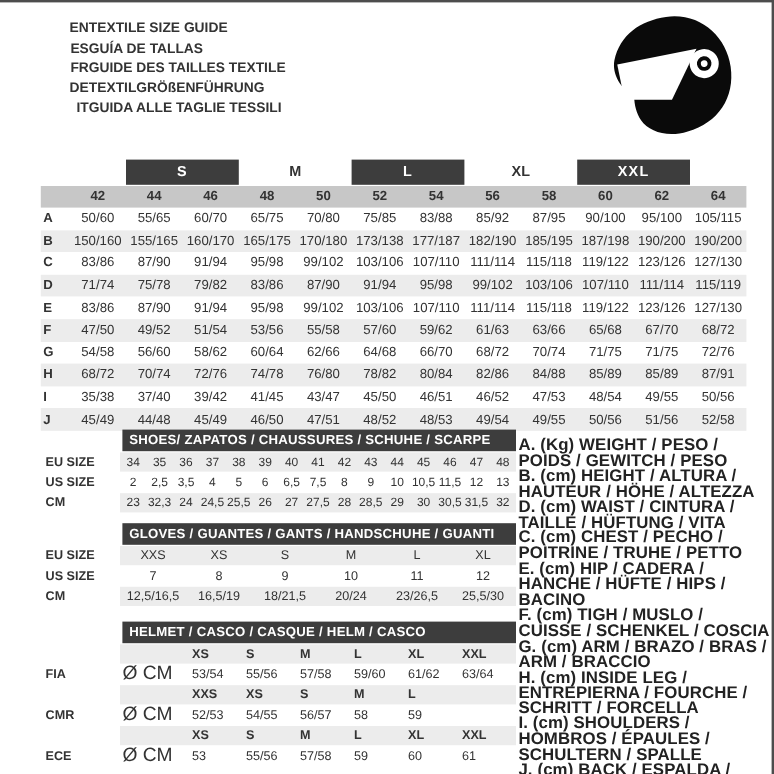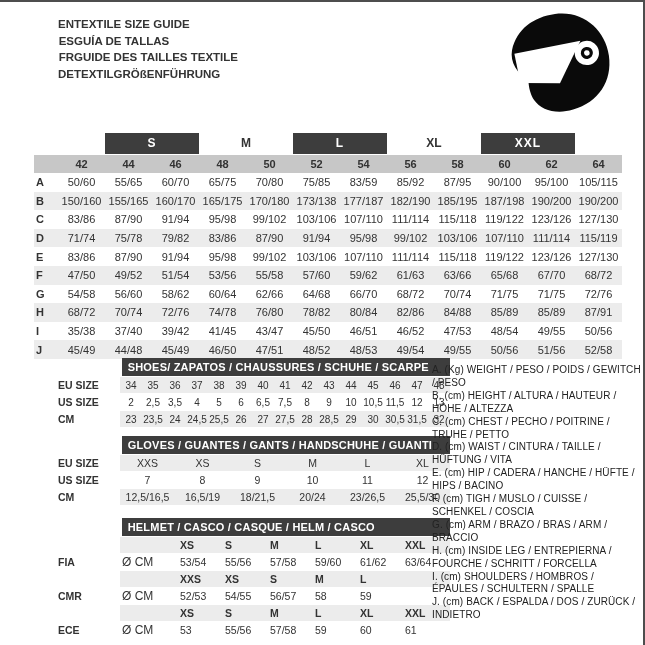--- a/index.html
+++ b/index.html
@@ -27,36 +27,36 @@
   .mt-row.numbers { background:#c7c7c7; height:18px; font-weight:bold; }
   .mt-row.stripe { background:#ececec; }
   .mt-label { width:24px; padding-left:2px; font-weight:bold; font-size:11px; box-sizing:border-box; }
   .mt-cell { width:47px; text-align:center; font-size:11px; white-space:nowrap; }
   .group-spacer-l { width:71px; }
   .group-spacer-r { width:47px; }
   .group-cell { width:94px; text-align:center; font-weight:bold; font-size:12px; line-height:21px; height:21px; }
   .group-dark { background:#3d3d3d; color:#fff; letter-spacing:1px; }
 
   
-  .blocks { position:absolute; left:38px; top:358px; width:392px;margin-left:20px; }
+  .blocks { position:absolute; left:38px; top:358px; width:392px; }
   .blk-row { display:flex; align-items:center; margin-bottom:1px; }
   .blk-label { width:64px; font-weight:bold; font-size:10.5px; box-sizing:border-box; }
   .blk-content { width:330px; display:flex; align-items:center; height:16px; }
   .blk-header .blk-content { background:#3d3d3d; color:#fff; font-weight:bold; font-size:11px; height:18px; padding-left:6px; box-sizing:border-box; letter-spacing:0.2px; }
   .blk-content.gray { background:#ececec; }
   .cell-shoe { width:22px; text-align:center; font-size:10px; white-space:nowrap; }
   .cell-glove { width:55px; text-align:center; font-size:10.5px; white-space:nowrap; }
-  .cell-helm-unit { width:60px; font-size:12px; padding-left:2px; box-sizing:border-box; }
+  .cell-helm-unit { width:60px; font-size:16px; padding-left:2px; box-sizing:border-box; }
   .cell-helm { width:45px; text-align:left; font-size:10.5px; white-space:nowrap; }
   .sizes-bold { font-weight:bold; }
   .gap8 { height:8px; } .gap12 { height:12px; }
 
   
   .legend { position:absolute; left:432px; top:364px; width:210px; }
-  .legend-item { font-size:10px; font-weight:normal; line-height:12.9px; color:#222; letter-spacing:0.1px; }
+  .legend-item { font-size:14px; font-weight:bold; line-height:12.9px; color:#222; letter-spacing:0.1px; }
 </style>
 </head>
 <body>
 
 <div class="frame"></div>
 
 <div class="langs" id="langs">
     <div class="lang-row">
       <div class="lang-code">EN</div>
       <div class="lang-label">TEXTILE SIZE GUIDE</div>
@@ -65,20 +65,24 @@
       <div class="lang-code">ES</div>
       <div class="lang-label">GUÍA DE TALLAS</div>
     </div>
     <div class="lang-row">
       <div class="lang-code">FR</div>
       <div class="lang-label">GUIDE DES TAILLES TEXTILE</div>
     </div>
     <div class="lang-row">
       <div class="lang-code">DE</div>
       <div class="lang-label">TEXTILGRÖßENFÜHRUNG</div>
+    </div>
+    <div class="lang-row">
+      <div class="lang-code">IT</div>
+      <div class="lang-label">GUIDA ALLE TAGLIE TESSILI</div>
     </div>
   </div>
 
 <div class="helmet-icon">
   <svg width="122" height="112" viewBox="0 0 130 120">
     <g transform="rotate(-8 65 60)">
       <path d="M65 6 C95 6 116 30 116 58 C116 86 98 106 70 110 C52 113 36 106 30 94 C27 88 26 80 27 72 C16 64 10 50 14 38 C22 16 42 6 65 6 Z" fill="#0a0a0a"></path>
       <polygon points="16,42 88,38 60,80 18,74" fill="#ffffff"></polygon>
       <circle cx="93" cy="52" r="13" fill="#ffffff"></circle>
       <circle cx="93" cy="52" r="6.5" fill="#0a0a0a"></circle>
@@ -113,21 +117,21 @@
       <div class="mt-cell">64</div>
     </div>
     <div class="mt-row">
       <div class="mt-label">A</div>
       <div class="mt-cell">50/60</div>
       <div class="mt-cell">55/65</div>
       <div class="mt-cell">60/70</div>
       <div class="mt-cell">65/75</div>
       <div class="mt-cell">70/80</div>
       <div class="mt-cell">75/85</div>
-      <div class="mt-cell">83/59</div>
+      <div class="mt-cell">83/88</div>
       <div class="mt-cell">85/92</div>
       <div class="mt-cell">87/95</div>
       <div class="mt-cell">90/100</div>
       <div class="mt-cell">95/100</div>
       <div class="mt-cell">105/115</div>
     </div>
     <div class="mt-row stripe">
       <div class="mt-label">B</div>
       <div class="mt-cell">150/160</div>
       <div class="mt-cell">155/165</div>
@@ -306,21 +310,21 @@
         <div class="cell-shoe">10,5</div>
         <div class="cell-shoe">11,5</div>
         <div class="cell-shoe">12</div>
         <div class="cell-shoe">13</div>
       </div>
     </div>
     <div class="blk-row">
       <div class="blk-label">CM</div>
       <div class="blk-content gray">
         <div class="cell-shoe">23</div>
-        <div class="cell-shoe">23,5</div>
+        <div class="cell-shoe">32,3</div>
         <div class="cell-shoe">24</div>
         <div class="cell-shoe">24,5</div>
         <div class="cell-shoe">25,5</div>
         <div class="cell-shoe">26</div>
         <div class="cell-shoe">27</div>
         <div class="cell-shoe">27,5</div>
         <div class="cell-shoe">28</div>
         <div class="cell-shoe">28,5</div>
         <div class="cell-shoe">29</div>
         <div class="cell-shoe">30</div>
@@ -442,21 +446,21 @@
         <div class="cell-helm">59</div>
         <div class="cell-helm">60</div>
         <div class="cell-helm">61</div>
       </div>
     </div>
   </div>
 
 <div class="legend" id="legend">
     <div class="legend-item">A. (Kg) WEIGHT / PESO / POIDS / GEWITCH / PESO</div>
     <div class="legend-item">B. (cm) HEIGHT / ALTURA / HAUTEUR / HÖHE / ALTEZZA</div>
+    <div class="legend-item">D. (cm) WAIST / CINTURA / TAILLE / HÜFTUNG / VITA</div>
     <div class="legend-item">C. (cm) CHEST / PECHO / POITRINE / TRUHE / PETTO</div>
-    <div class="legend-item">D. (cm) WAIST / CINTURA / TAILLE / HÜFTUNG / VITA</div>
     <div class="legend-item">E. (cm) HIP / CADERA / HANCHE / HÜFTE / HIPS / BACINO</div>
     <div class="legend-item">F. (cm) TIGH / MUSLO / CUISSE / SCHENKEL / COSCIA</div>
     <div class="legend-item">G. (cm) ARM / BRAZO / BRAS / ARM / BRACCIO</div>
     <div class="legend-item">H. (cm) INSIDE LEG / ENTREPIERNA / FOURCHE / SCHRITT / FORCELLA</div>
     <div class="legend-item">I. (cm) SHOULDERS / HOMBROS / ÉPAULES / SCHULTERN / SPALLE</div>
     <div class="legend-item">J. (cm) BACK / ESPALDA / DOS / ZURÜCK / INDIETRO</div>
   </div>
 
 </body></html>

